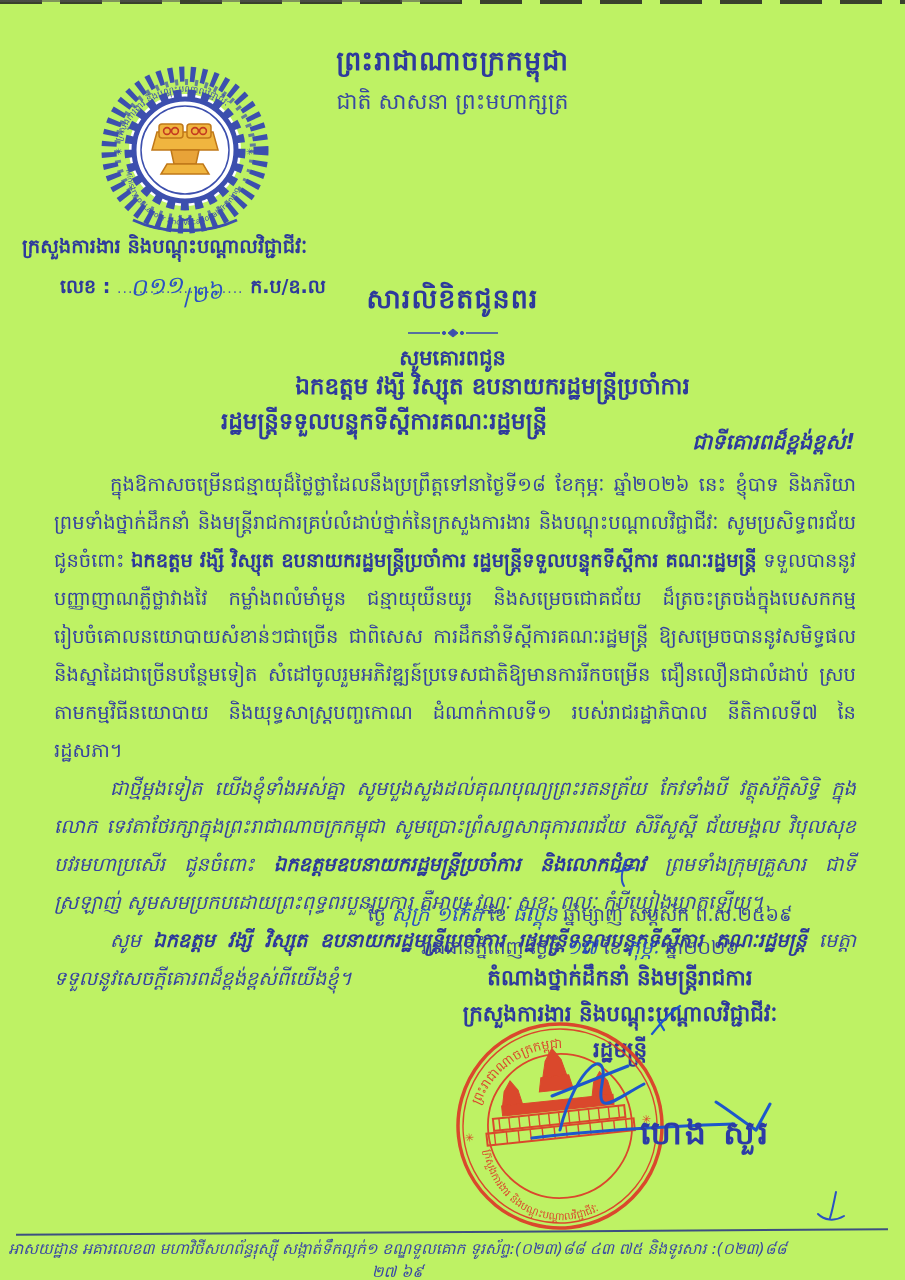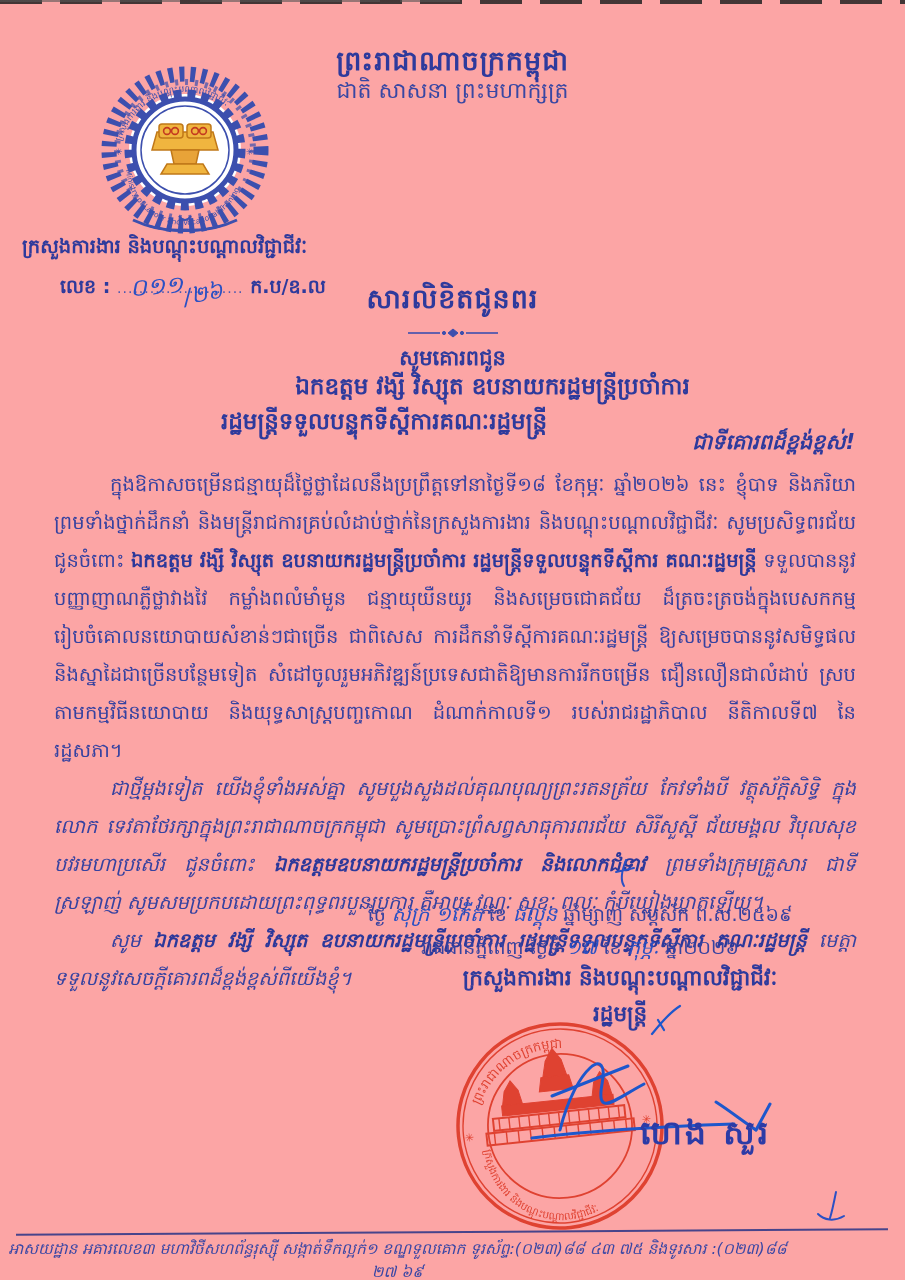--- a/index.html
+++ b/index.html
@@ -1,33 +1,33 @@
 <!DOCTYPE html>
 <html><head>
 <meta charset="utf-8">
 <style>
   html,body{margin:0;padding:0;background:#e8e8e8;}
   .page{
     position:relative;width:905px;height:1280px;margin:0 auto;
-    background:#fca5a5;overflow:hidden;
+    background:#bef264;overflow:hidden;
     font-family:"DejaVu Sans","Liberation Sans",sans-serif;
     color:#3642a0;
   }
   .abs{position:absolute;}
   
   .scan-edge{top:0;left:0;width:905px;height:4px;
     background:repeating-linear-gradient(90deg,#222 0 42px,transparent 42px 60px);
     opacity:.85;}
   .scan-edge-thin{top:0;left:0;width:460px;height:2px;
     background:repeating-linear-gradient(90deg,#555 0 180px,transparent 180px 200px);
     opacity:.6;}
 
   .center{text-align:center;}
   .kingdom{top:44px;left:0;width:905px;font-size:27px;font-weight:bold;color:#2e3a9c;letter-spacing:1px;}
-  .motto{top:77px;left:0;width:905px;font-size:22px;color:#3847a3;}
+  .motto{top:88px;left:0;width:905px;font-size:22px;color:#3847a3;}
 
   .emblem{top:66px;left:93px;}
 
   .refblock{top:234px;left:22px;width:350px;color:#2e3a9c;}
   .ref-ministry{font-size:19.5px;font-weight:bold;line-height:26px;}
   .ref-line{font-size:19px;font-weight:bold;margin-top:14px;padding-left:38px;position:relative;}
   .dots{font-weight:normal;letter-spacing:1px;color:#4a58b0;font-size:14px;}
   .hand{color:#2a50c4;font-style:italic;}
   .ref-hand{position:absolute;left:108px;top:-4px;font-size:24px;transform:rotate(-4deg);font-weight:normal;}
   .ref-hand .sub{display:inline-block;transform:translateY(10px) rotate(-8deg);font-size:22px;}
@@ -151,20 +151,21 @@
   <div class="abs dateline">
     <div>
       <span>ថ្ងៃ </span><span class="hand">សុក្រ ១កើត</span><span> ខែ </span><span class="hand">ផល្គុន</span><span> ឆ្នាំម្សាញ់ សប្តស័ក ព.ស.២៥៦៩</span>
     </div>
     <div>
       <span>រាជធានីភ្នំពេញ ថ្ងៃទី </span><span class="hand">១៧</span><span> ខែ </span><span class="hand">កុម្ភៈ</span><span> ឆ្នាំ២០២៦</span>
     </div>
   </div>
 
   <div class="abs sigblock">
+    <div>តំណាងថ្នាក់ដឹកនាំ និងមន្ត្រីរាជការ</div>
     <div>ក្រសួងការងារ និងបណ្តុះបណ្តាលវិជ្ជាជីវៈ</div>
     <div>រដ្ឋមន្ត្រី</div>
   </div>
 
   <svg class="abs minister-tick" width="34" height="34" viewBox="0 0 34 34">
     <path d="M4,30 C12,20 22,8 32,2 M10,16 L16,26" stroke="#1d57cc" stroke-width="2.2" fill="none" stroke-linecap="round"></path>
   </svg>
 
   <svg class="abs stamp" width="252" height="220" viewBox="0 0 252 220">
     <defs>

